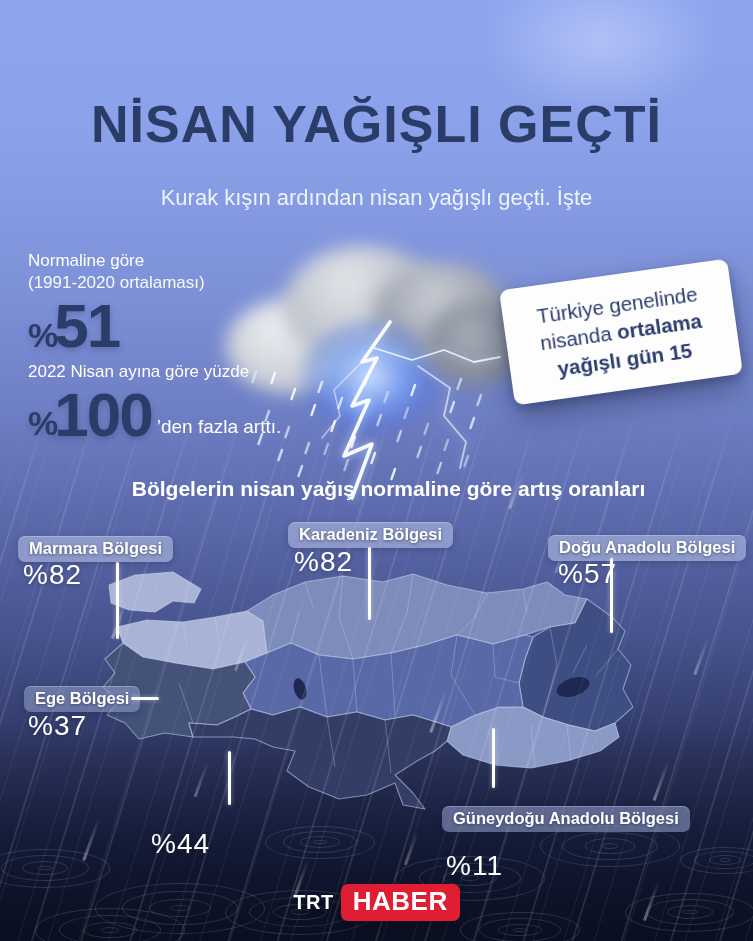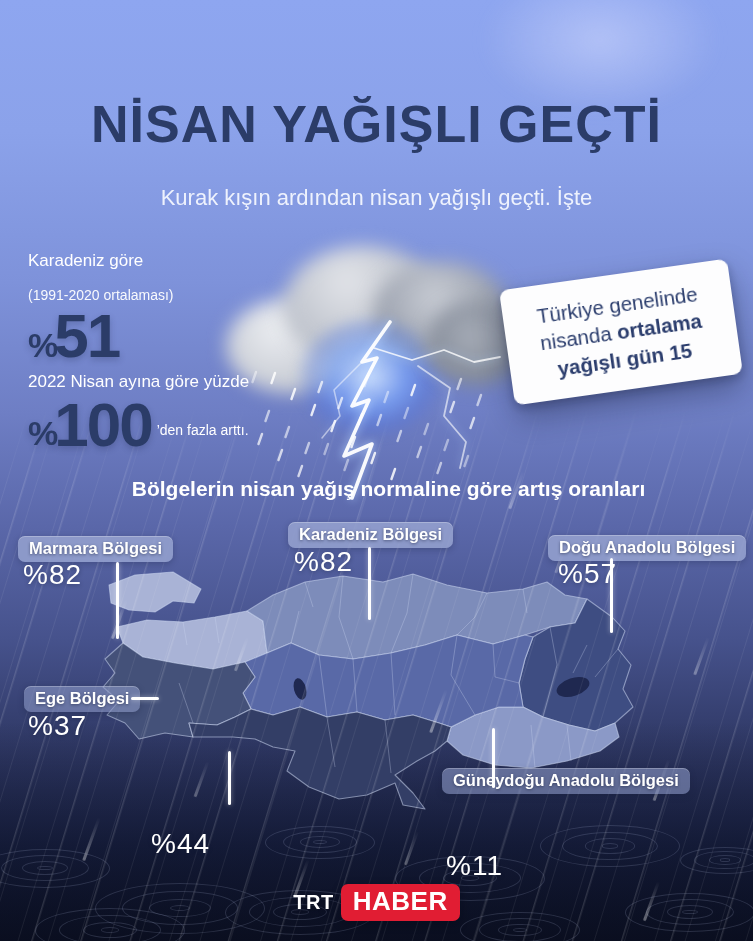--- a/index.html
+++ b/index.html
@@ -16,26 +16,26 @@
 
   
   .title{position:absolute;left:0;right:0;top:94px;text-align:center;z-index:6;
     font-size:52px;font-weight:800;letter-spacing:1px;color:#2B3C68;}
   .subtitle{position:absolute;left:0;right:0;top:183px;text-align:center;z-index:6;
     font-size:22px;line-height:1.33;color:#eef2fd;font-weight:400;}
 
   
   .stats{position:absolute;left:28px;top:251px;z-index:6;color:#fff;}
   .stat-label{font-size:17px;}
-  .stat-sublabel{font-size:14px;margin-top:16px;opacity:.95;}
+  .stat-sublabel{font-size:17px;margin-top:2px;opacity:.95;}
   .bignum{display:flex;align-items:flex-end;color:#2B3C68;font-weight:700;
     text-shadow:0 3px 6px rgba(35,45,85,.28);line-height:.95;}
   .bignum .sym{font-size:34px;margin:0 -4px 5px 0;}
   .bignum .num{font-size:62px;letter-spacing:-2px;}
-  .bignum .suffix{font-size:14px;color:#fff;font-weight:400;margin:0 0 17px 5px;
+  .bignum .suffix{font-size:19px;color:#fff;font-weight:400;margin:0 0 9px 5px;
     text-shadow:none;letter-spacing:0;}
   .stat1-num{margin:4px 0 6px 0;}
   .stat2-label{margin-top:4px;}
   .stat2-num{margin-top:4px;}
 
   
   .cloud{position:absolute;left:222px;top:240px;width:305px;height:235px;z-index:5;}
   .puff{position:absolute;border-radius:50%;filter:blur(9px);}
   .p1{left:4px;top:58px;width:132px;height:96px;background:radial-gradient(circle at 38% 32%,#eceef2,#c6cad2 60%,#9aa0ac 95%);}
   .p2{left:62px;top:6px;width:158px;height:118px;background:radial-gradient(circle at 40% 30%,#e2e4e9,#b7bcc6 65%,#8d93a0 95%);}
@@ -89,21 +89,21 @@
   .b-marmara{left:18px;top:536px;} .v-marmara{left:23px;top:559px;}
   .l-marmara{left:116px;top:562px;height:77px;}
   .b-karadeniz{left:288px;top:522px;} .v-karadeniz{left:294px;top:546px;}
   .l-karadeniz{left:368px;top:547px;height:73px;}
   .b-dogu{left:548px;top:535px;} .v-dogu{left:558px;top:558px;}
   .l-dogu{left:610px;top:558px;height:75px;}
   .b-ege{left:24px;top:686px;} .v-ege{left:28px;top:710px;}
   .l-ege{left:131px;top:697px;width:28px;}
   .b-akdeniz{left:147px;top:803px;} .v-akdeniz{left:151px;top:828px;}
   .l-akdeniz{left:228px;top:751px;height:54px;}
-  .b-guneydogu{left:442px;top:768px;} .v-guneydogu{left:446px;top:850px;text-align:right;}
+  .b-guneydogu{left:442px;top:806px;} .v-guneydogu{left:446px;top:850px;text-align:right;}
   .l-guneydogu{left:492px;top:728px;height:60px;}
 
   
   .ripple{position:absolute;z-index:2;}
   .ripple .ring{position:absolute;border-radius:50%;border:1px solid rgba(188,202,238,.17);}
 
   
   .logo{position:absolute;left:0;right:0;top:884px;display:flex;justify-content:center;
     align-items:center;gap:7px;z-index:8;}
   .logo .trt{font-size:20px;font-weight:800;color:#fff;letter-spacing:.5px;
@@ -119,21 +119,21 @@
 
   <div class="flare"></div>
   <div class="bottom-shade"></div>
 
   <div class="title">NİSAN YAĞIŞLI GEÇTİ</div>
   <div class="subtitle">
     <div>Kurak kışın ardından nisan yağışlı geçti. İşte</div>
   </div>
 
   <div class="stats">
-    <div class="stat-label">Karadeniz göre</div>
+    <div class="stat-label">Normaline göre</div>
     <div class="stat-sublabel">(1991-2020 ortalaması)</div>
     <div class="bignum stat1-num">
       <span class="sym">%</span>
       <span class="num">51</span>
     </div>
     <div class="stat-label stat2-label">2022 Nisan ayına göre yüzde</div>
     <div class="bignum stat2-num">
       <span class="sym">%</span>
       <span class="num">100</span>
       <span class="suffix">’den fazla arttı.</span>

